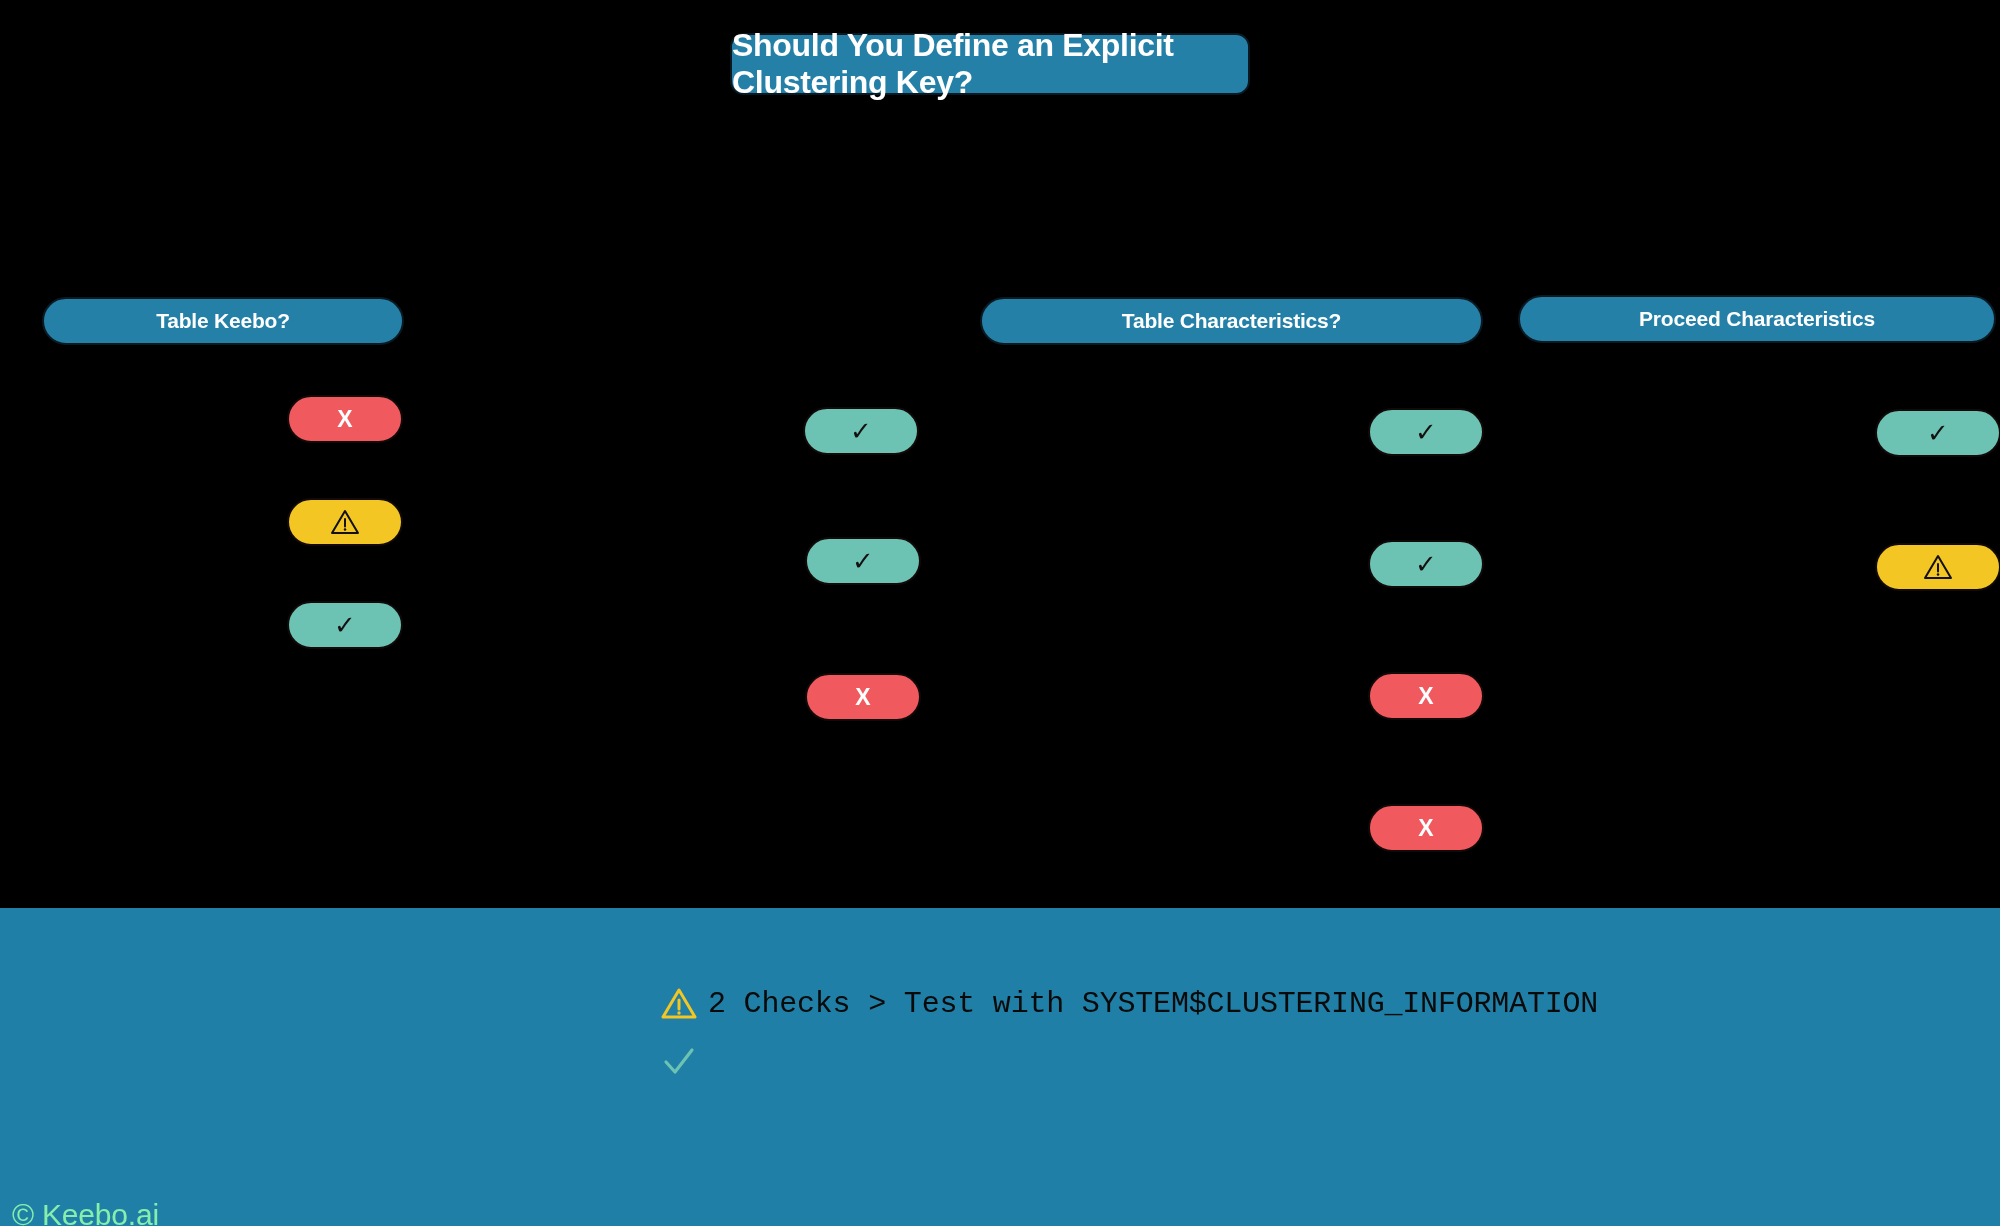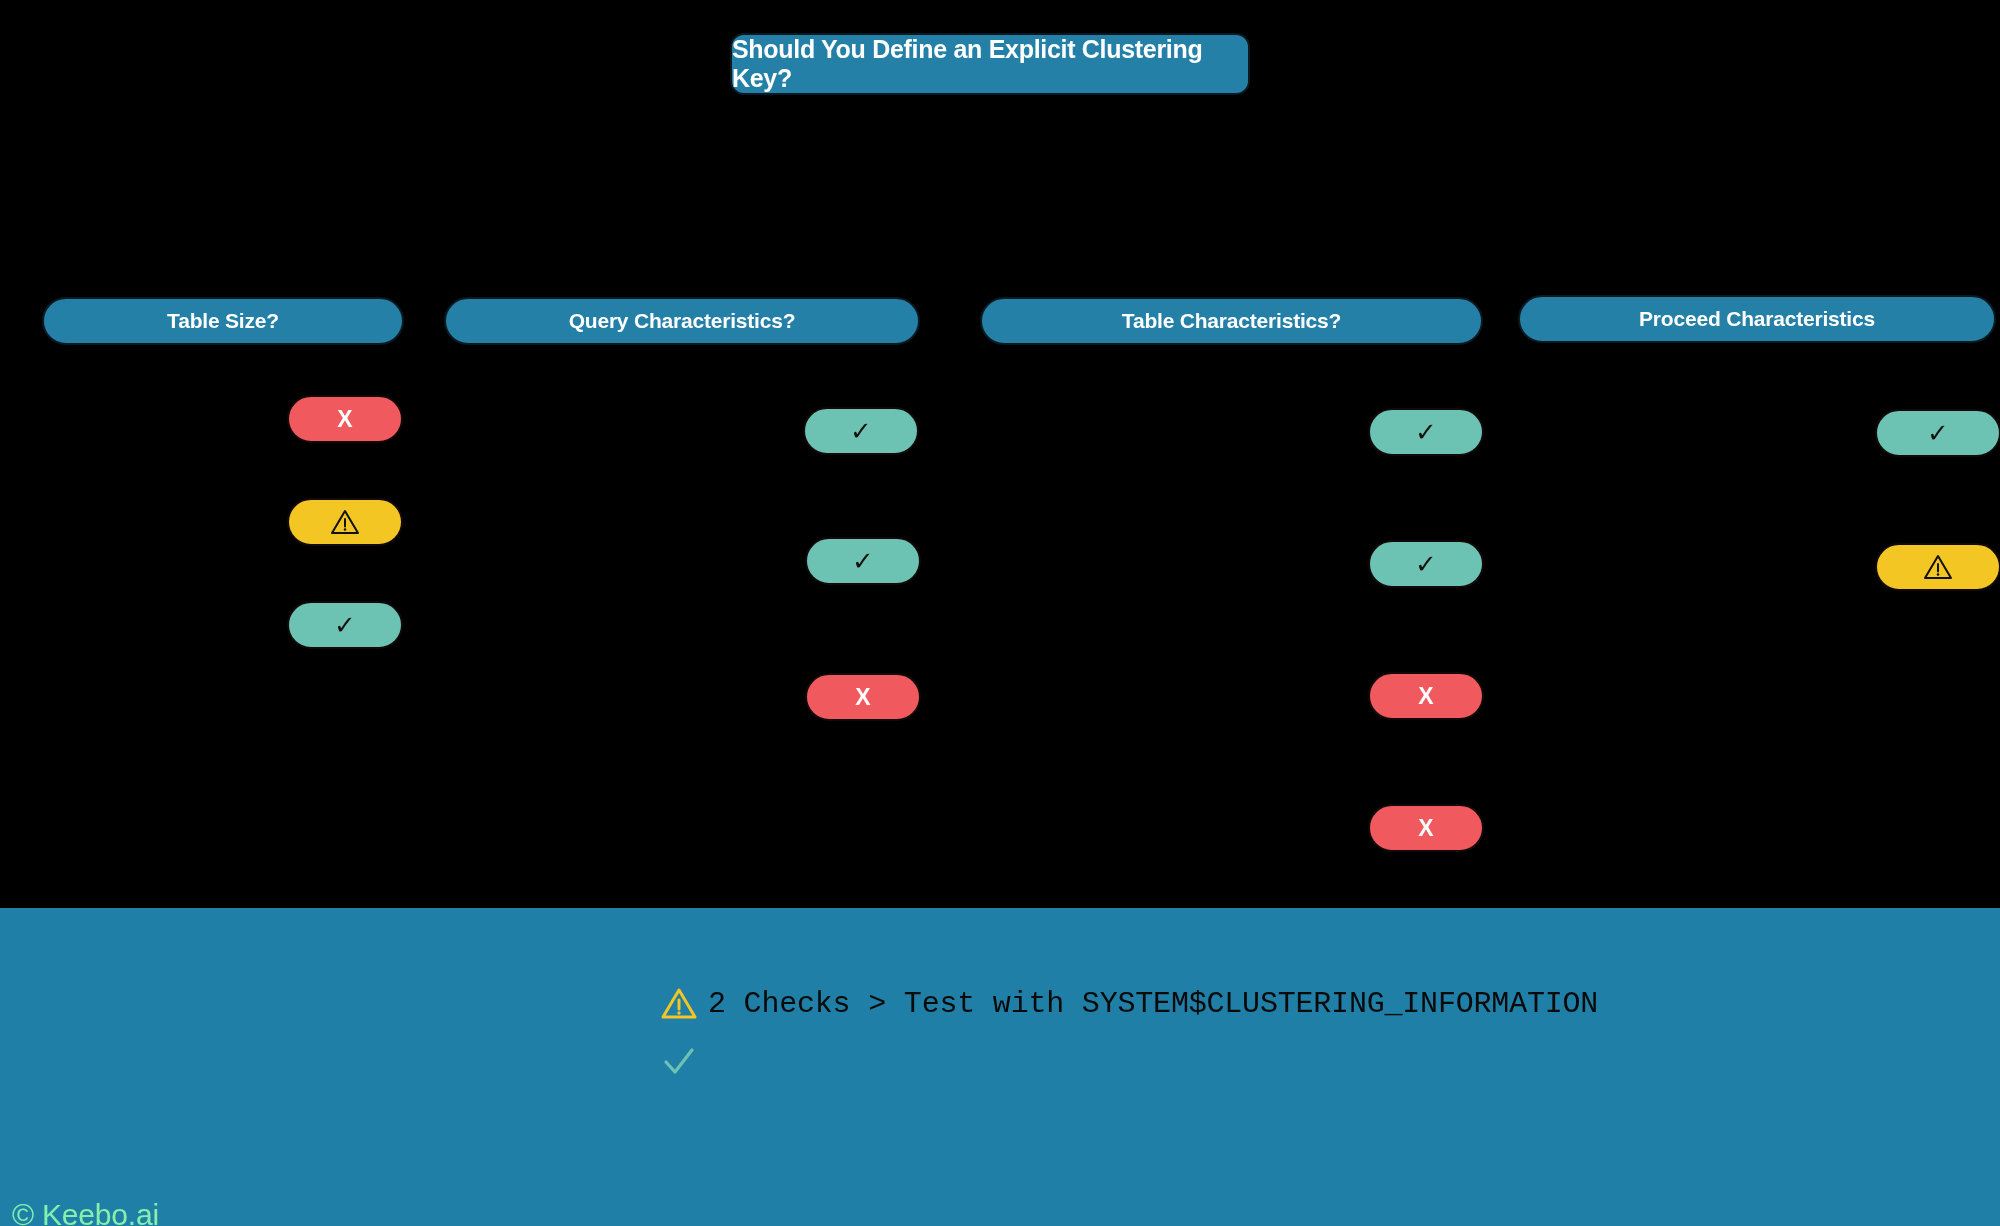--- a/index.html
+++ b/index.html
@@ -43,21 +43,21 @@
     width: 520px;
     height: 62px;
     background: #2580A8;
     border: 2px solid #0b1a22;
     border-radius: 14px;
     box-sizing: border-box;
     display: flex;
     align-items: center;
     justify-content: center;
     color: #ffffff;
-    font-size: 25px;
+    font-size: 32px;
     font-weight: bold;
     letter-spacing: -0.3px;
   }
 
   
   .col-header {
     position: absolute;
     height: 48px;
     background: #2580A8;
     border: 2px solid #0b1a22;
@@ -159,22 +159,21 @@
 </style>
 </head>
 <body>
 
 <div id="canvas">
 
   <div class="footer-panel"></div>
 
   <div class="title-pill">Should You Define an Explicit Clustering Key?</div>
 
-  <div class="col-header" id="hdr-0" style="left:42px;  top:297px; width:362px;">Table Size?</div>
-  <div class="col-header" id="hdr-1" style="left:444px; top:297px; width:476px;">Query Characteristics?</div>
+  <div class="col-header" id="hdr-0" style="left:42px;  top:297px; width:362px;">Table Keebo?</div>
   <div class="col-header" id="hdr-2" style="left:980px; top:297px; width:503px;">Table Characteristics?</div>
   <div class="col-header" id="hdr-3" style="left:1518px; top:295px; width:478px;">Proceed Characteristics</div>
 
   <div class="badge no" style="left:287px; top:395px; width:116px;">
     <span class="glyph-x">X</span>
   </div>
   <div class="badge warn" style="left:287px; top:498px; width:116px;">
     <span class="glyph-warn">
       <svg viewBox="0 0 30 28" width="30" height="28" aria-hidden="true">
         <path d="M15 3 L28 25 L2 25 Z" fill="none" stroke="#111111" stroke-width="2" stroke-linejoin="round"></path>

